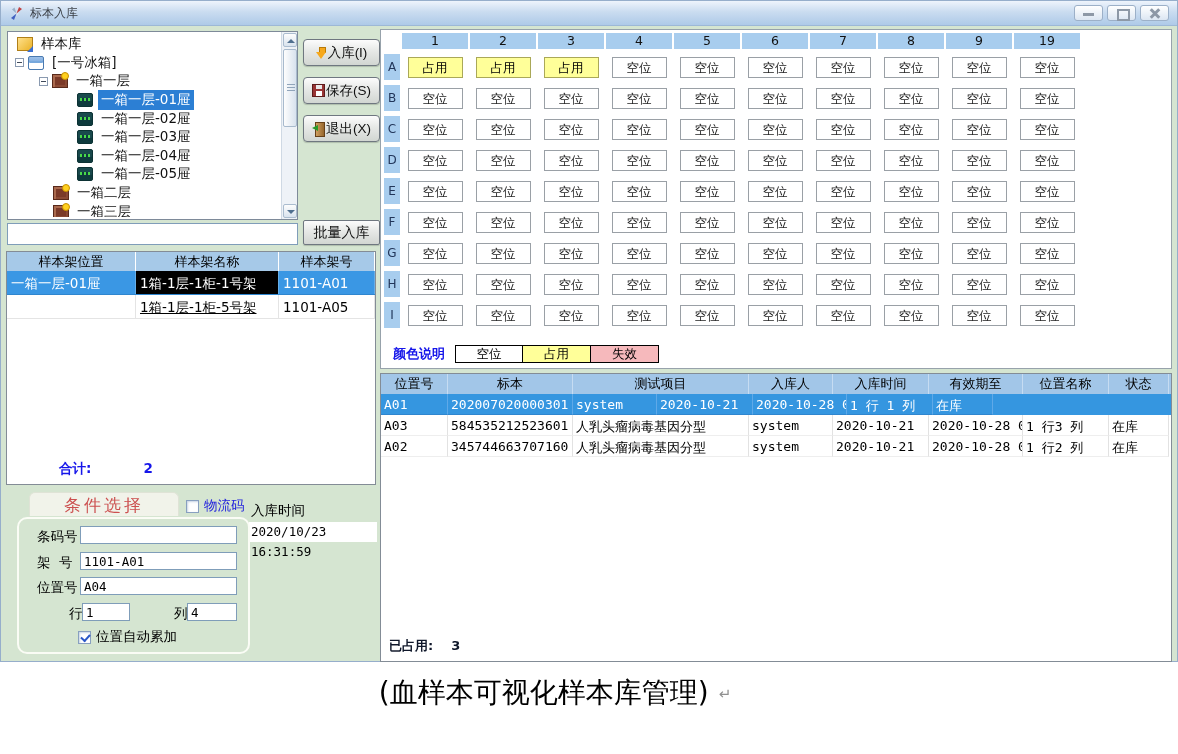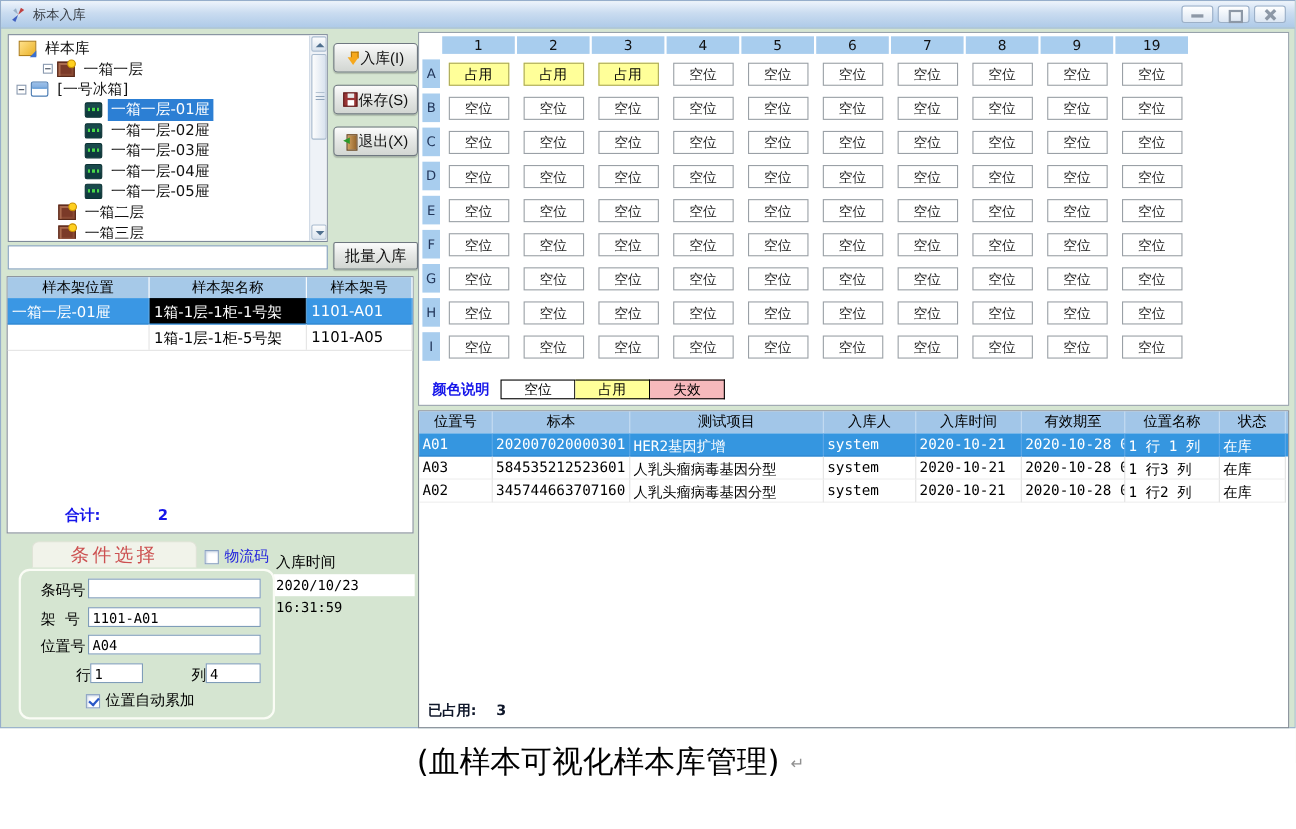--- a/index.html
+++ b/index.html
@@ -144,29 +144,29 @@
     </div>
 
     <div class="client">
 
       <div class="tree-panel">
         <div class="tree-rows">
             <div class="tree-row" style="padding-left: 6px;">
               <span class="ticon icon-box"></span>
               <span class="tlabel">样本库</span>
             </div>
+            <div class="tree-row" style="padding-left: 4px;">
+              <span class="expander"></span>
+              <span class="ticon icon-freezer"></span>
+              <span class="tlabel">[一号冰箱]</span>
+            </div>
             <div class="tree-row" style="padding-left: 28px;">
               <span class="expander"></span>
               <span class="ticon icon-cabinet"></span>
               <span class="tlabel">一箱一层</span>
-            </div>
-            <div class="tree-row" style="padding-left: 4px;">
-              <span class="expander"></span>
-              <span class="ticon icon-freezer"></span>
-              <span class="tlabel">[一号冰箱]</span>
             </div>
             <div class="tree-row" style="padding-left: 66px;">
               <span class="ticon icon-drawer"></span>
               <span class="tlabel sel">一箱一层-01屉</span>
             </div>
             <div class="tree-row" style="padding-left: 66px;">
               <span class="ticon icon-drawer"></span>
               <span class="tlabel">一箱一层-02屉</span>
             </div>
             <div class="tree-row" style="padding-left: 66px;">
@@ -221,21 +221,21 @@
             <div style="width: 96px;">样本架号</div>
           </div>
         <div>
             <div class="rack-row selrow">
               <div style="width: 129px;">一箱一层-01屉</div>
               <div class="cell-focus" style="width: 143px;">1箱-1层-1柜-1号架</div>
               <div style="width: 96px;">1101-A01</div>
             </div>
             <div class="rack-row">
               <div style="width: 129px;"></div>
-              <div style="width: 143px;">1箱-1层-1柜-5号架</div>
+              <div style="width: 143px; text-decoration: underline;">1箱-1层-1柜-5号架</div>
               <div style="width: 96px;">1101-A05</div>
             </div>
           </div>
         <div class="rack-total">
           <span>合计:</span><span class="val">2</span>
         </div>
       </div>
 
       <div class="cond-tab">条件选择</div>
       <div class="chk-row chk-logistics">
@@ -597,21 +597,20 @@
             <div style="width: 84px;">入库人</div>
             <div style="width: 96px;">入库时间</div>
             <div style="width: 94px;">有效期至</div>
             <div style="width: 86px;">位置名称</div>
             <div style="width: 60px;">状态</div>
           </div>
         <div>
             <div class="stable-row selrow">
               <div style="width: 67px;">A01</div>
               <div style="width: 125px;">202007020000301</div>
-              <div style="width: 176px;">HER2基因扩增</div>
               <div style="width: 84px;">system</div>
               <div style="width: 96px;">2020-10-21</div>
               <div style="width: 94px;">2020-10-28 0</div>
               <div style="width: 86px;">1 行 1 列</div>
               <div style="width: 60px;">在库</div>
             </div>
             <div class="stable-row">
               <div style="width: 67px;">A03</div>
               <div style="width: 125px;">584535212523601</div>
               <div style="width: 176px;">人乳头瘤病毒基因分型</div>

